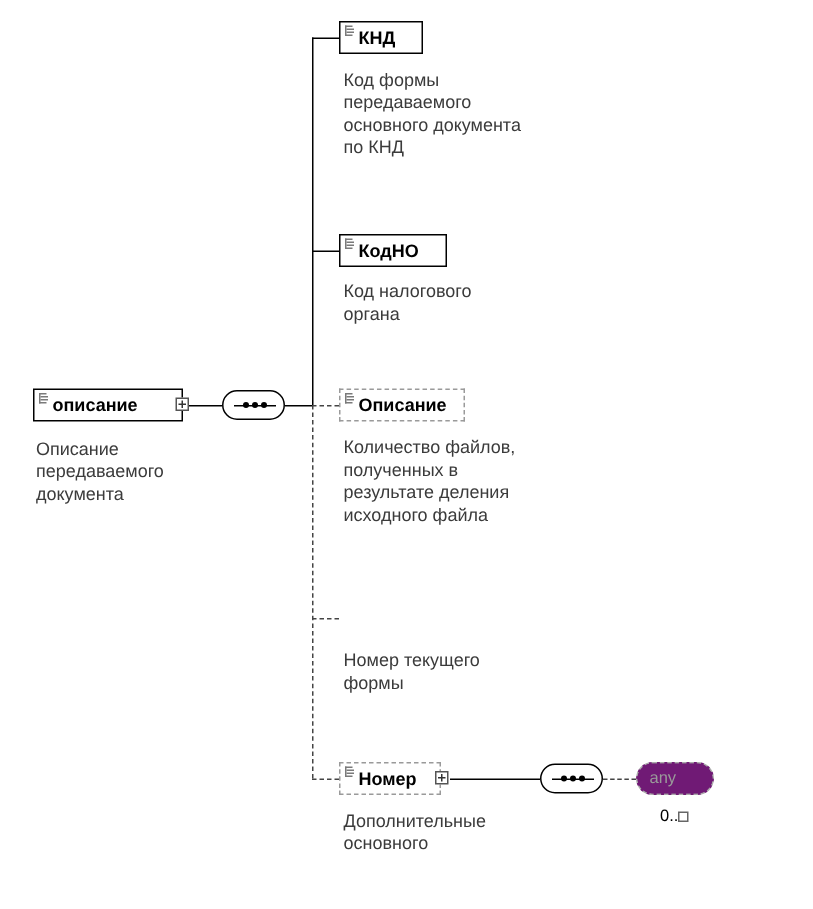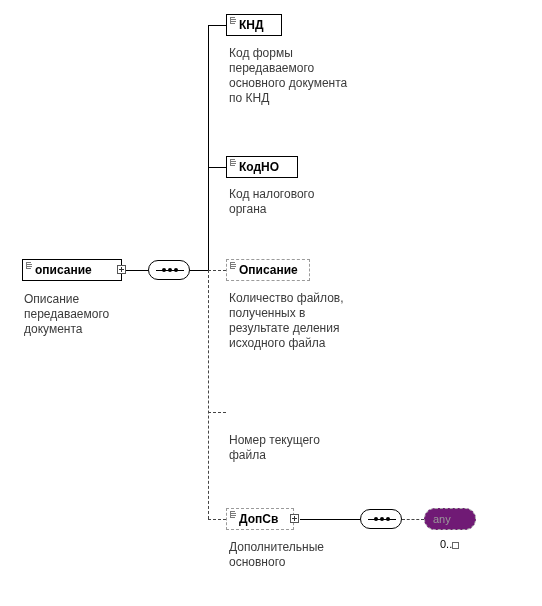--- a/index.html
+++ b/index.html
@@ -222,26 +222,26 @@
     <span class="attr-glyph"></span>
     <span class="label">Описание</span>
   </div>
   <div class="annot" style="left:229px; top:291px; width:165px;">Количество файлов,
 полученных в
 результате деления
 исходного файла</div>
 
   <div class="hline dashed" style="left:208px; top:412px; width:18px;"></div>
   <div class="annot" style="left:229px; top:433px; width:160px;">Номер текущего
-файла</div>
+формы</div>
 
   <div class="hline dashed" style="left:208px; top:519px; width:18px;"></div>
   <div class="node optional" style="left:226px; top:508px; width:68px;">
     <span class="attr-glyph"></span>
-    <span class="label">ДопСв</span>
+    <span class="label">Номер</span>
   </div>
   <div class="plus-box" style="left:290px; top:514px;"></div>
   <div class="annot" style="left:229px; top:540px; width:160px;">Дополнительные
 основного</div>
 
   <div class="hline" style="left:300px; top:519px; width:60px;"></div>
   <div class="sequence" style="left:360px; top:509px;">
     <div class="seqline"></div>
     <div class="dot" style="left:13px;"></div>
     <div class="dot" style="left:19px;"></div>

